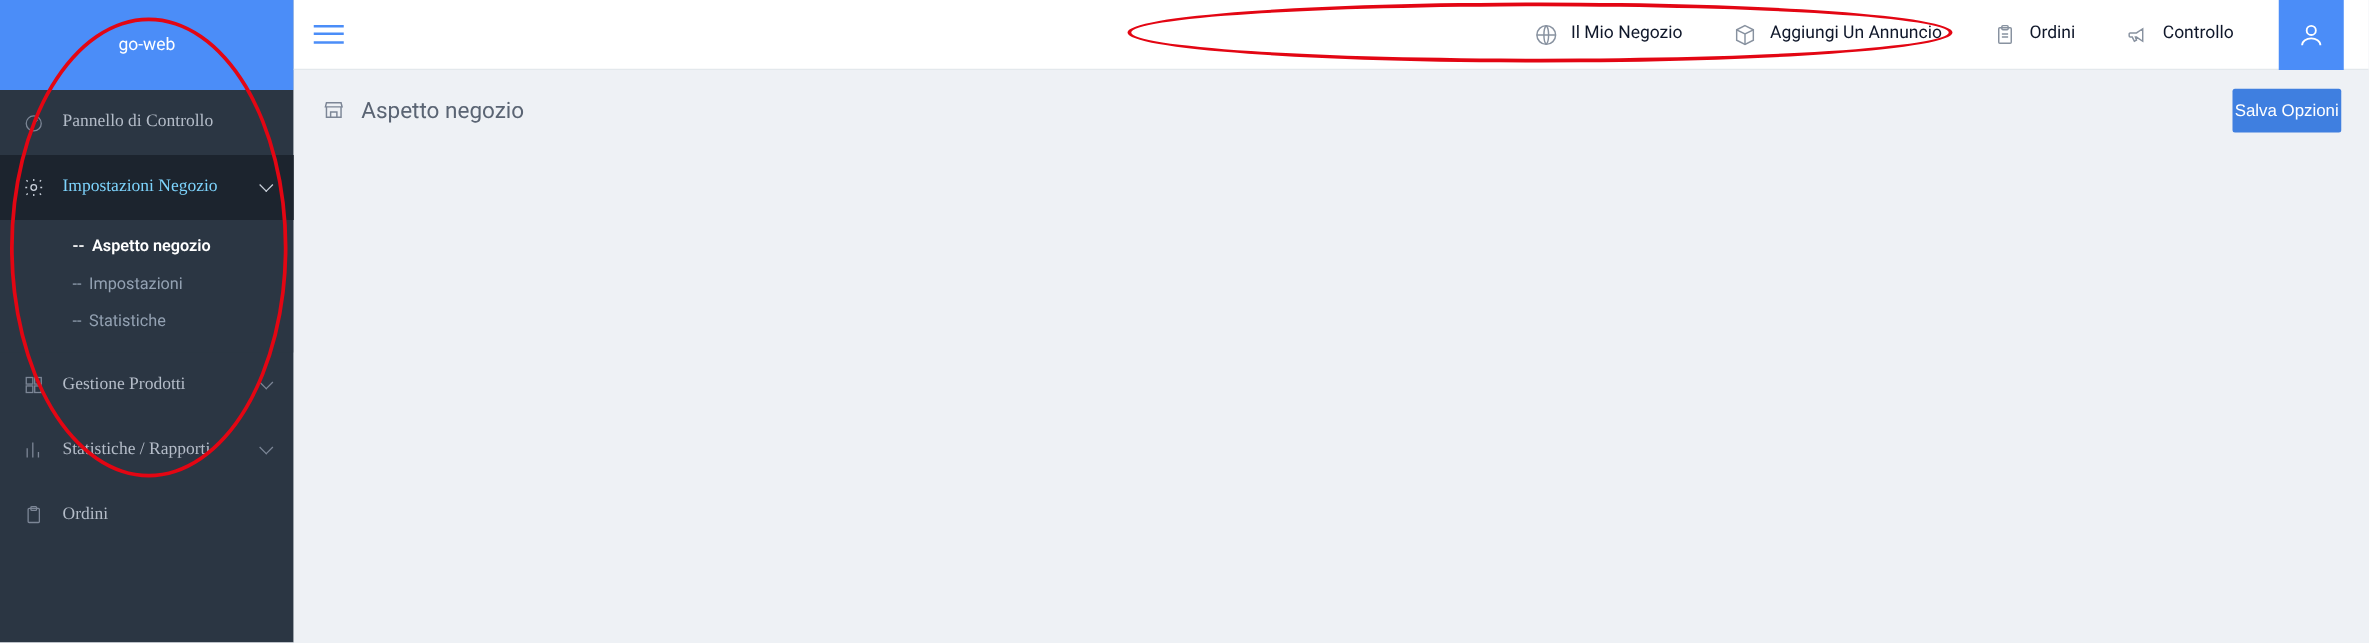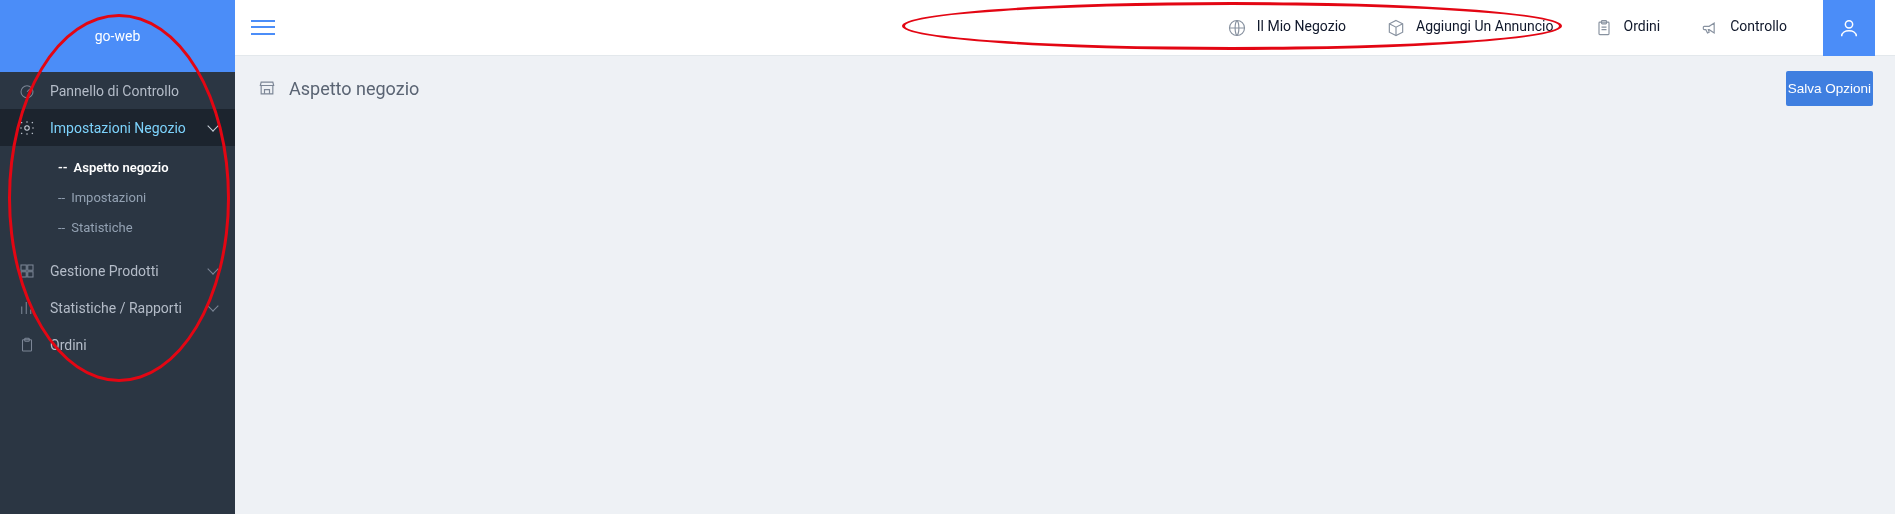--- a/index.html
+++ b/index.html
@@ -27,25 +27,26 @@
       height: 72px;
       display: flex;
       align-items: center;
       justify-content: center;
       color: #fff;
       font-size: 14px;
     }
     .sidebar-item {
       display: flex;
       align-items: center;
-      height: 37px;
+      height: 52px;
       padding: 17px 18px;
       color: #b4bcc8;
       cursor: pointer;
       position: relative;
+      font-family: Liberation Serif, serif;
     }
     .sidebar-item.active {
       background: #1c242e;
       color: #7dd3fc;
     }
     .sidebar-item .icon {
       width: 18px;
       height: 18px;
       margin-right: 14px;
       display: flex;

